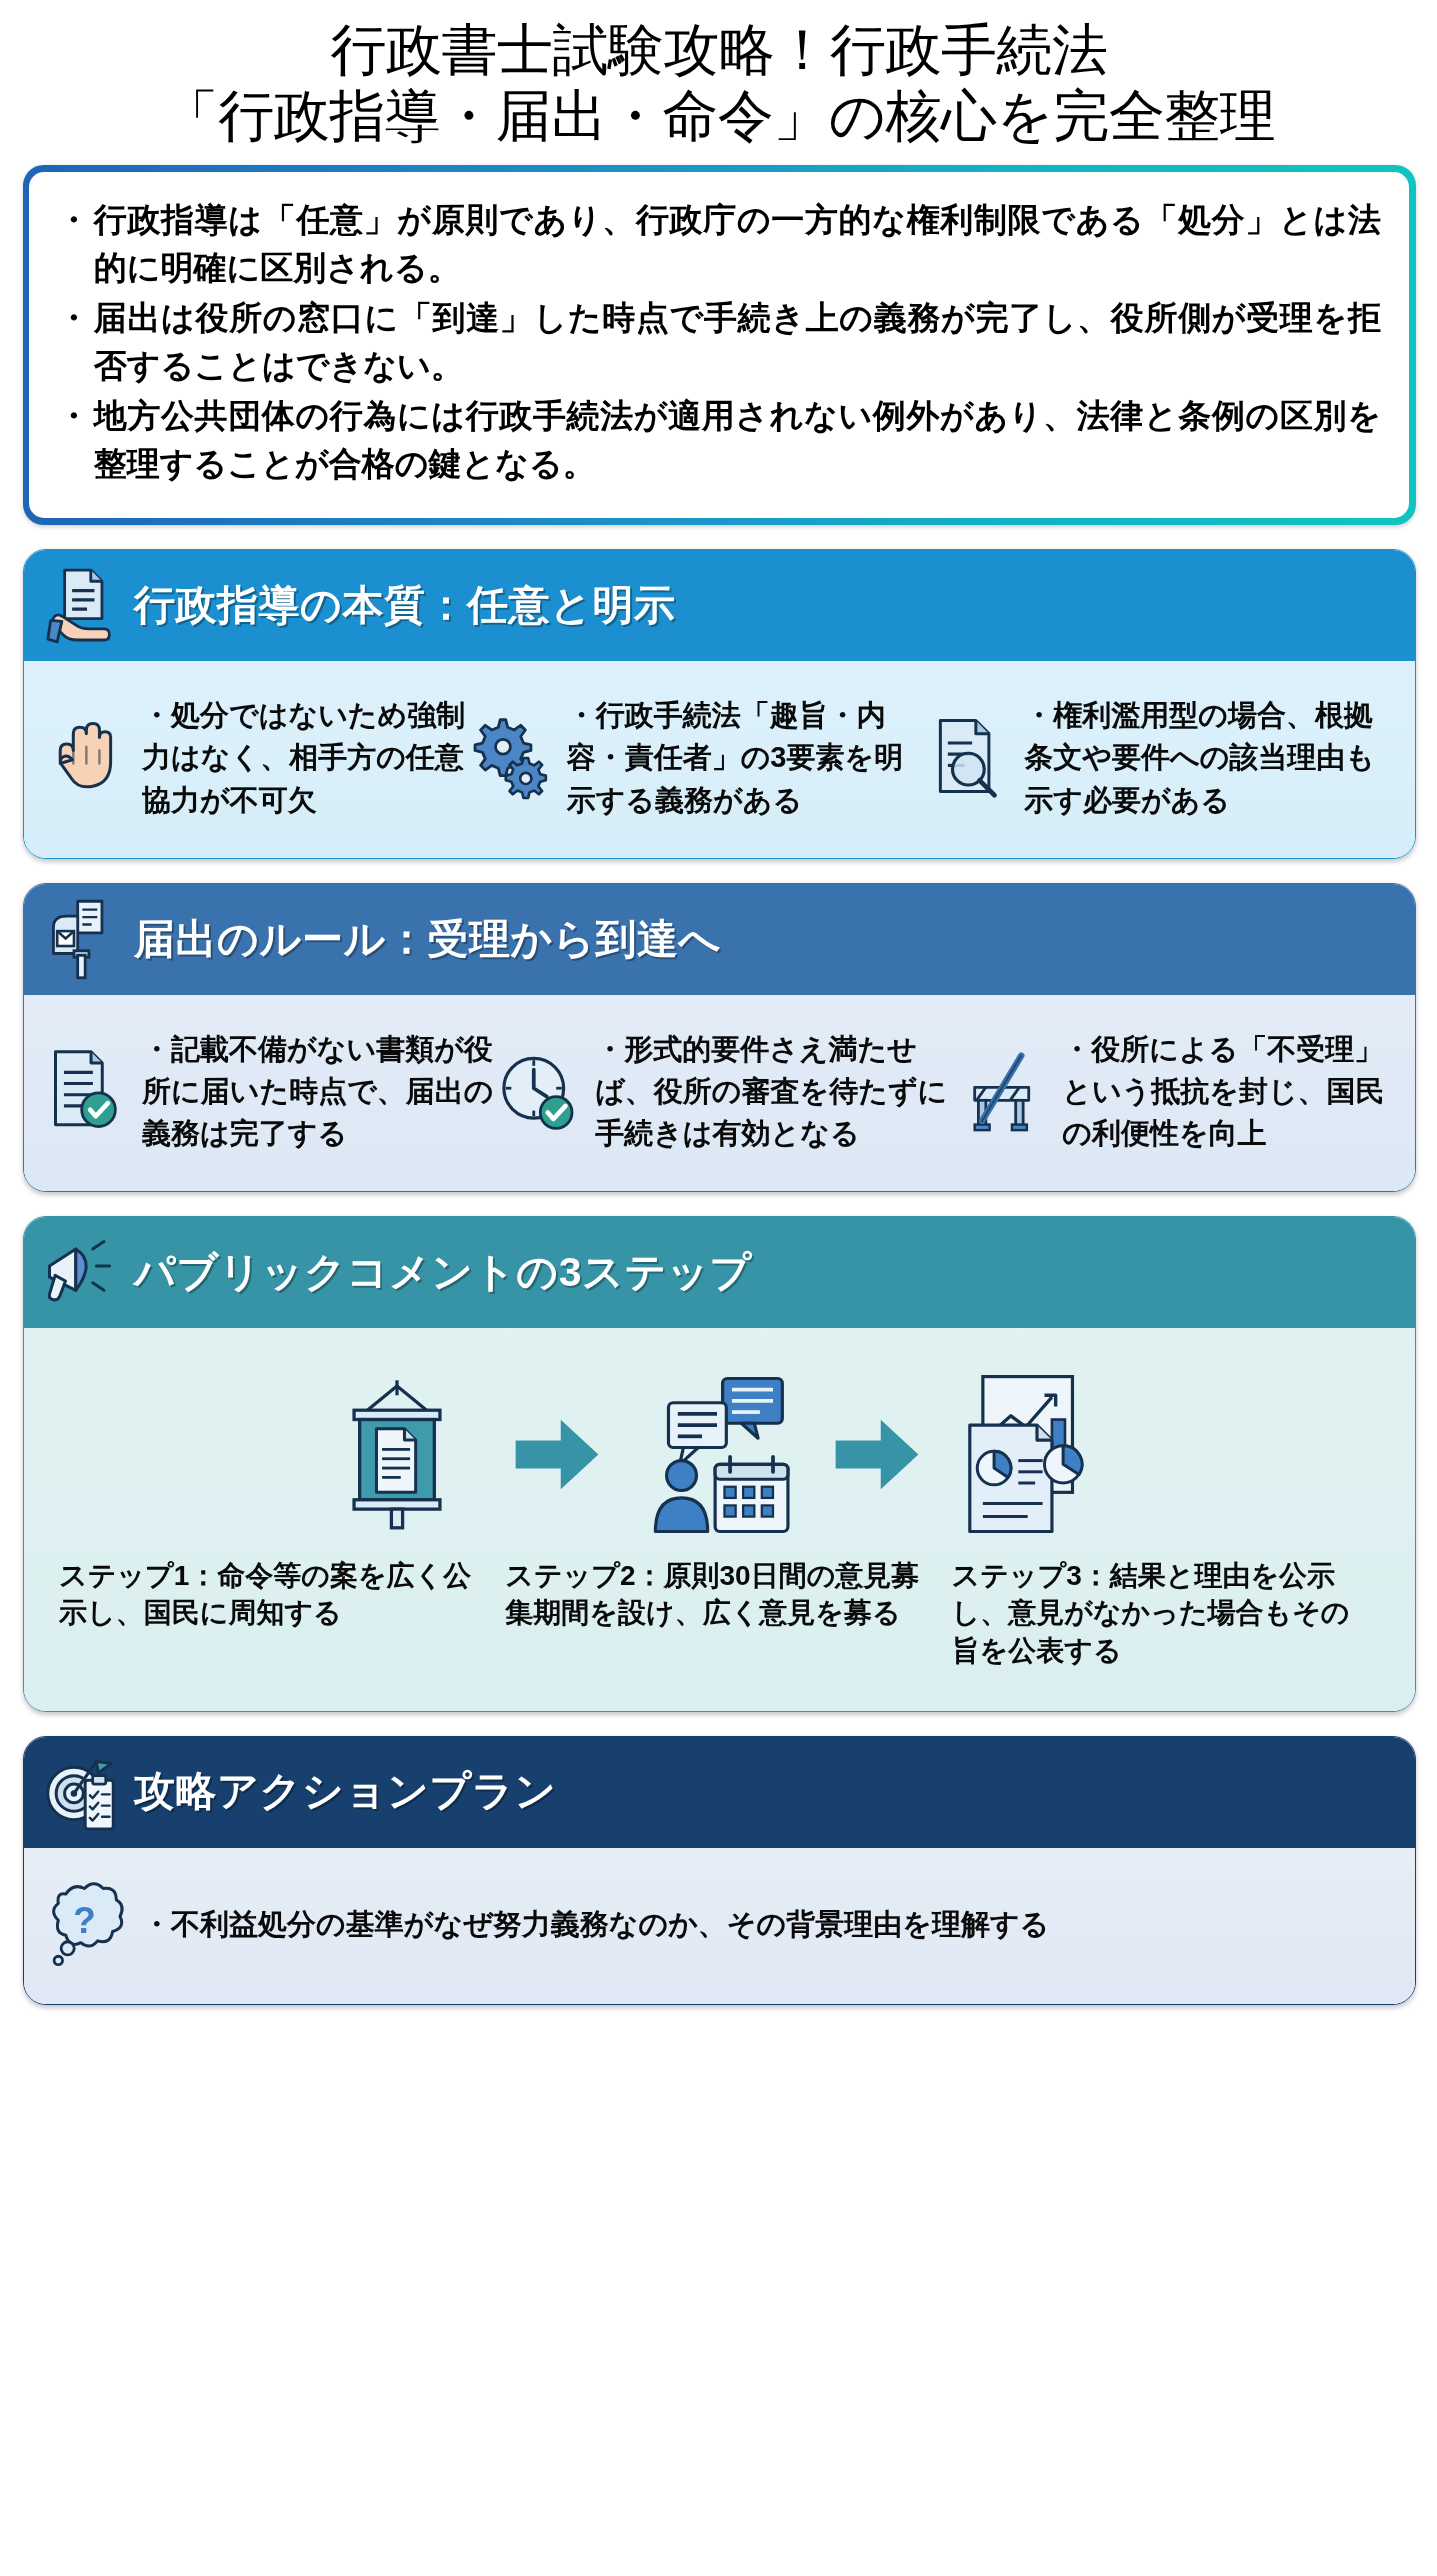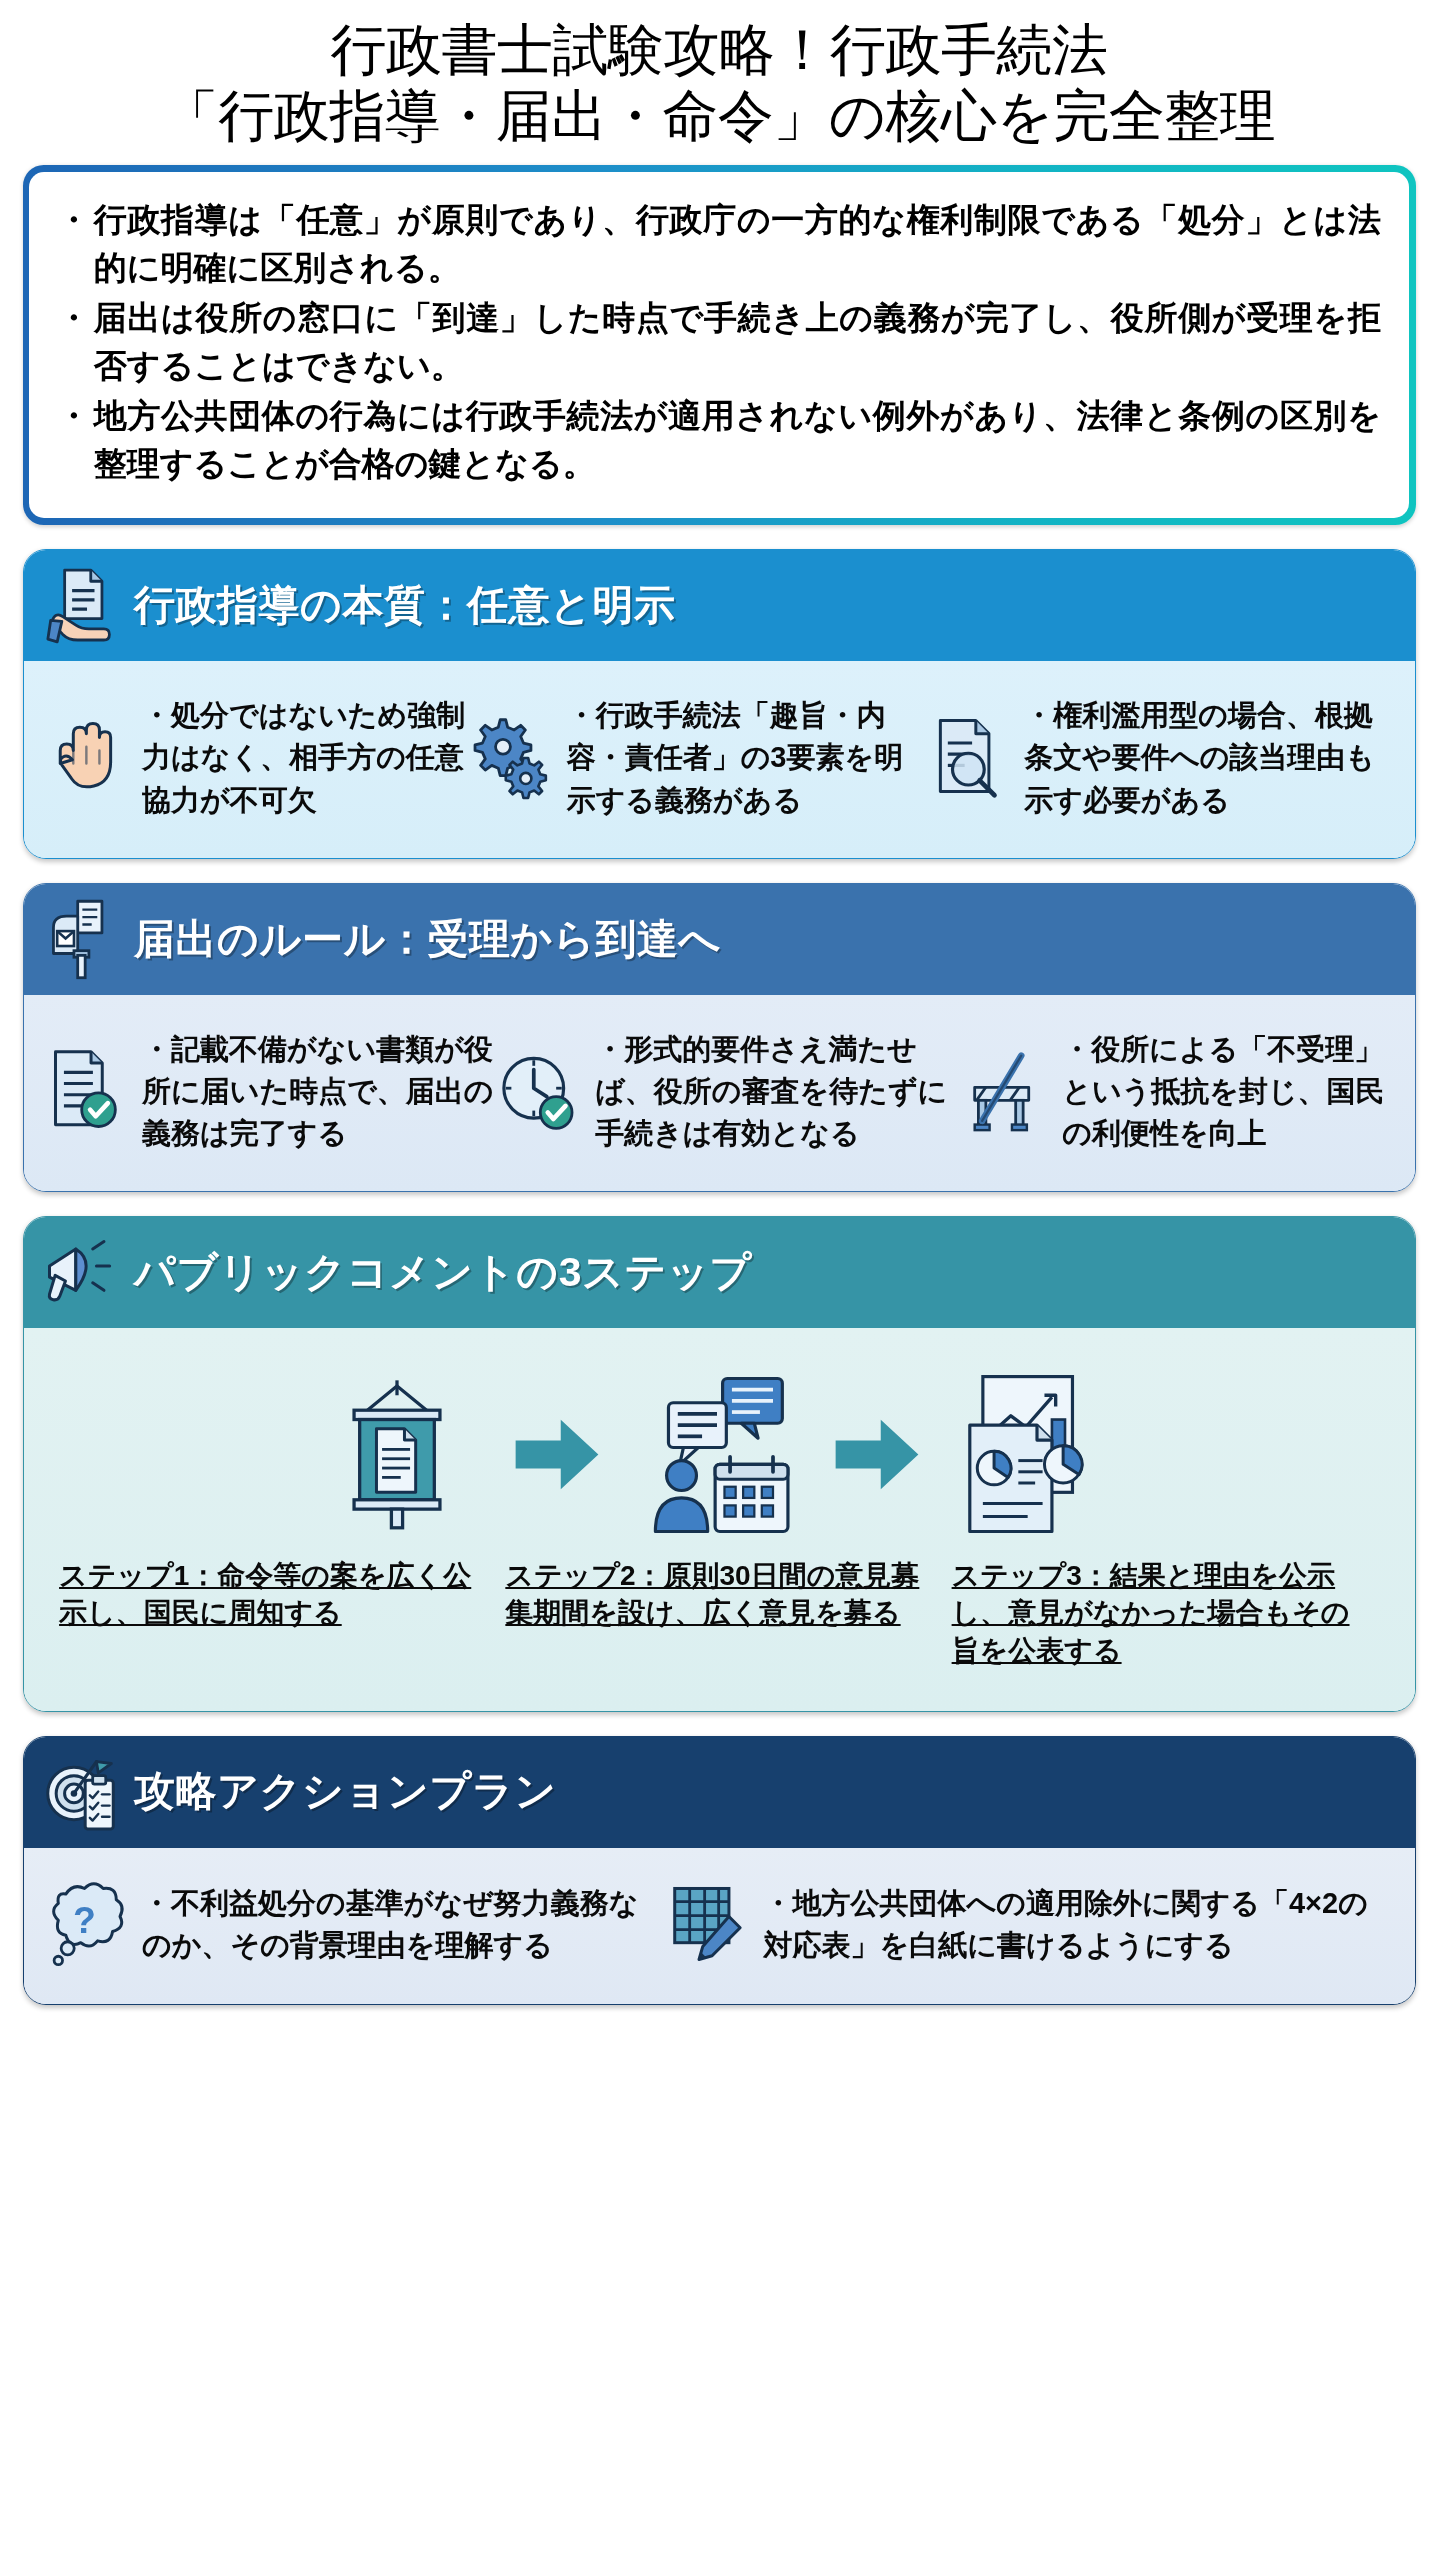--- a/index.html
+++ b/index.html
@@ -169,21 +169,20 @@
     padding: 9.4px 9.4px 17px 9.4px;
     gap: 11.2px;
   }
   .step-label {
     flex: 1 1 0;
     font-size: 28px;
     font-weight: 700;
     line-height: 1.34;
     color: #0a0a0a;
     padding: 0 5.6px;
-    text-decoration: underline;
   }
 
   svg { display: block; overflow: visible; }
 </style>
 </head>
 <body>
 
 <div class="page">
 
   <div class="title-block">
@@ -505,38 +504,20 @@
             <svg width="79" height="86" viewBox="0 0 84 92">
               <path d="M22 14 q8 -12 20 -6 q10 -10 20 0 q14 -2 14 12 q10 6 4 18 q6 12 -8 16 q-2 14 -16 10 q-8 10 -18 2 q-12 6 -16 -8 q-12 -2 -8 -16 q-10 -10 0 -18 q-2 -12 8 -10 z" fill="#dbeaf7" stroke="#16314e" stroke-width="3.2" stroke-linejoin="round"></path>
               <text x="42" y="56" font-family="'Liberation Sans', sans-serif" font-size="40" font-weight="700" fill="#3f7fc4" text-anchor="middle">?</text>
               <circle cx="24" cy="72" r="7" fill="#dbeaf7" stroke="#16314e" stroke-width="3"></circle>
               <circle cx="14" cy="85" r="4.5" fill="#dbeaf7" stroke="#16314e" stroke-width="3"></circle>
             </svg>
           </span>
           <span class="b-text">・不利益処分の基準がなぜ努力義務なのか、その背景理由を理解する</span>
         </div>
 
-        <div class="bullet-row">
-          <span class="b-icon">
-            <svg width="79" height="86" viewBox="0 0 84 92">
-              <rect x="8" y="8" width="58" height="58" fill="#5aa5c4" stroke="#16314e" stroke-width="3.2"></rect>
-              <g stroke="#16314e" stroke-width="3">
-                <line x1="8" y1="22" x2="66" y2="22"></line>
-                <line x1="8" y1="37" x2="66" y2="37"></line>
-                <line x1="8" y1="52" x2="66" y2="52"></line>
-                <line x1="24" y1="8" x2="24" y2="66"></line>
-                <line x1="40" y1="8" x2="40" y2="66"></line>
-                <line x1="55" y1="8" x2="55" y2="66"></line>
-              </g>
-              <path d="M66 38 l12 12 l-30 30 l-14 4 l4 -14 z" fill="#4c86c6" stroke="#16314e" stroke-width="3.2" stroke-linejoin="round"></path>
-              <path d="M34 84 l8 -2 l-6 -6 z" fill="#16314e"></path>
-            </svg>
-          </span>
-          <span class="b-text">・地方公共団体への適用除外に関する「4×2の対応表」を白紙に書けるようにする</span>
-        </div>
 
 
       </div>
     </div>
   </div>
 
 </div>
 
 
 </body></html>

